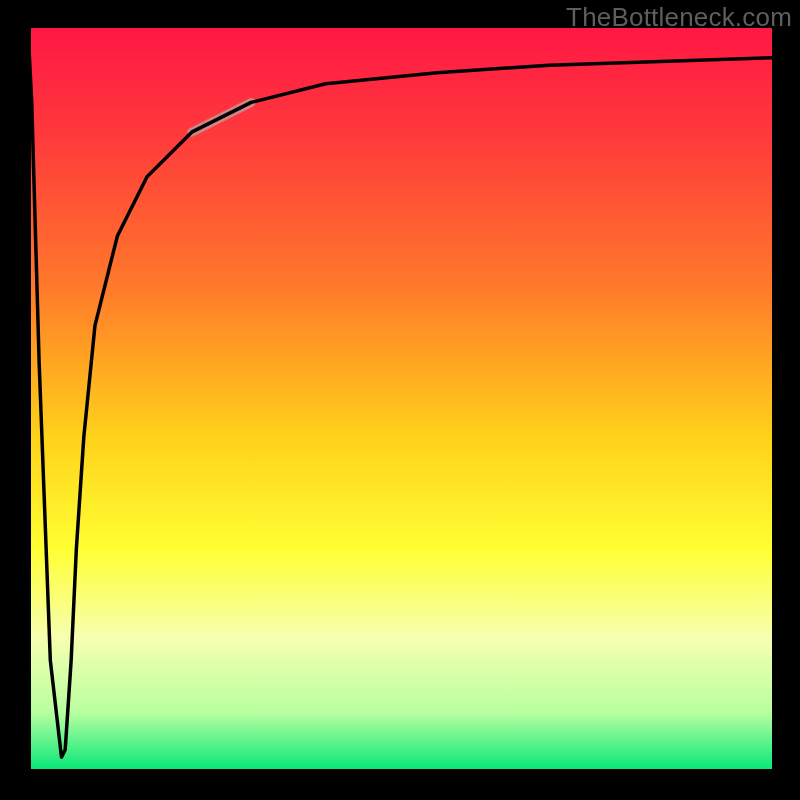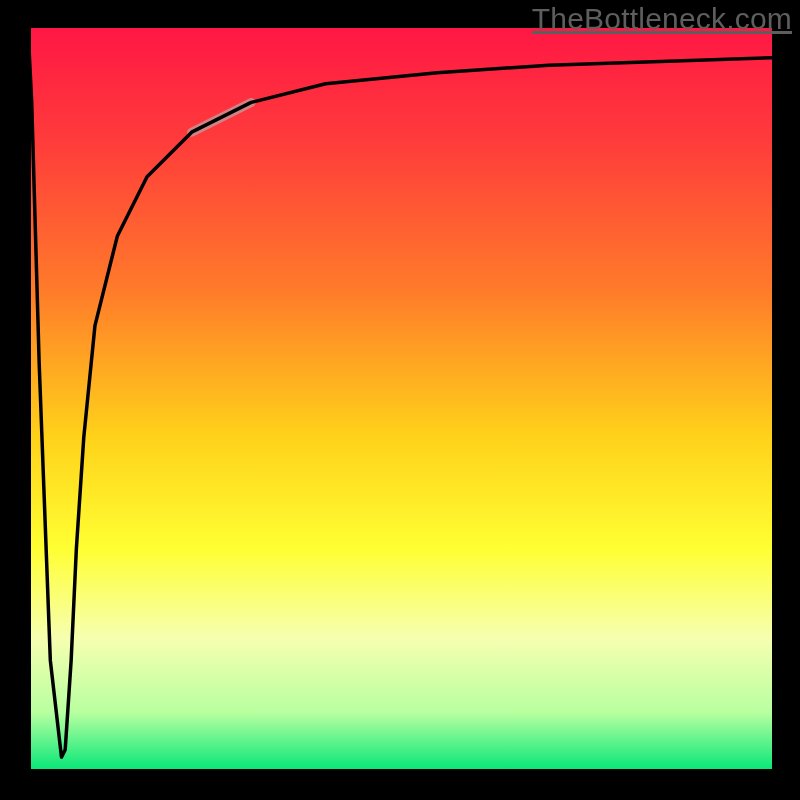--- a/index.html
+++ b/index.html
@@ -15,26 +15,25 @@
     position: relative;
     width: 800px;
     height: 800px;
     background: #000;
   }
   .watermark {
     position: absolute;
     top: 2px;
     right: 8px;
     color: #5e5e5e;
-    font-size: 30px;
+    font-size: 26px;
     font-weight: 500;
     letter-spacing: 0.2px;
     z-index: 20;
     user-select: none;
-    text-decoration: underline;
   }
   .plot {
     position: absolute;
     left: 28px;
     top: 28px;
     width: 744px;
     height: 744px;
     overflow: hidden;
   }
   .plot svg {

